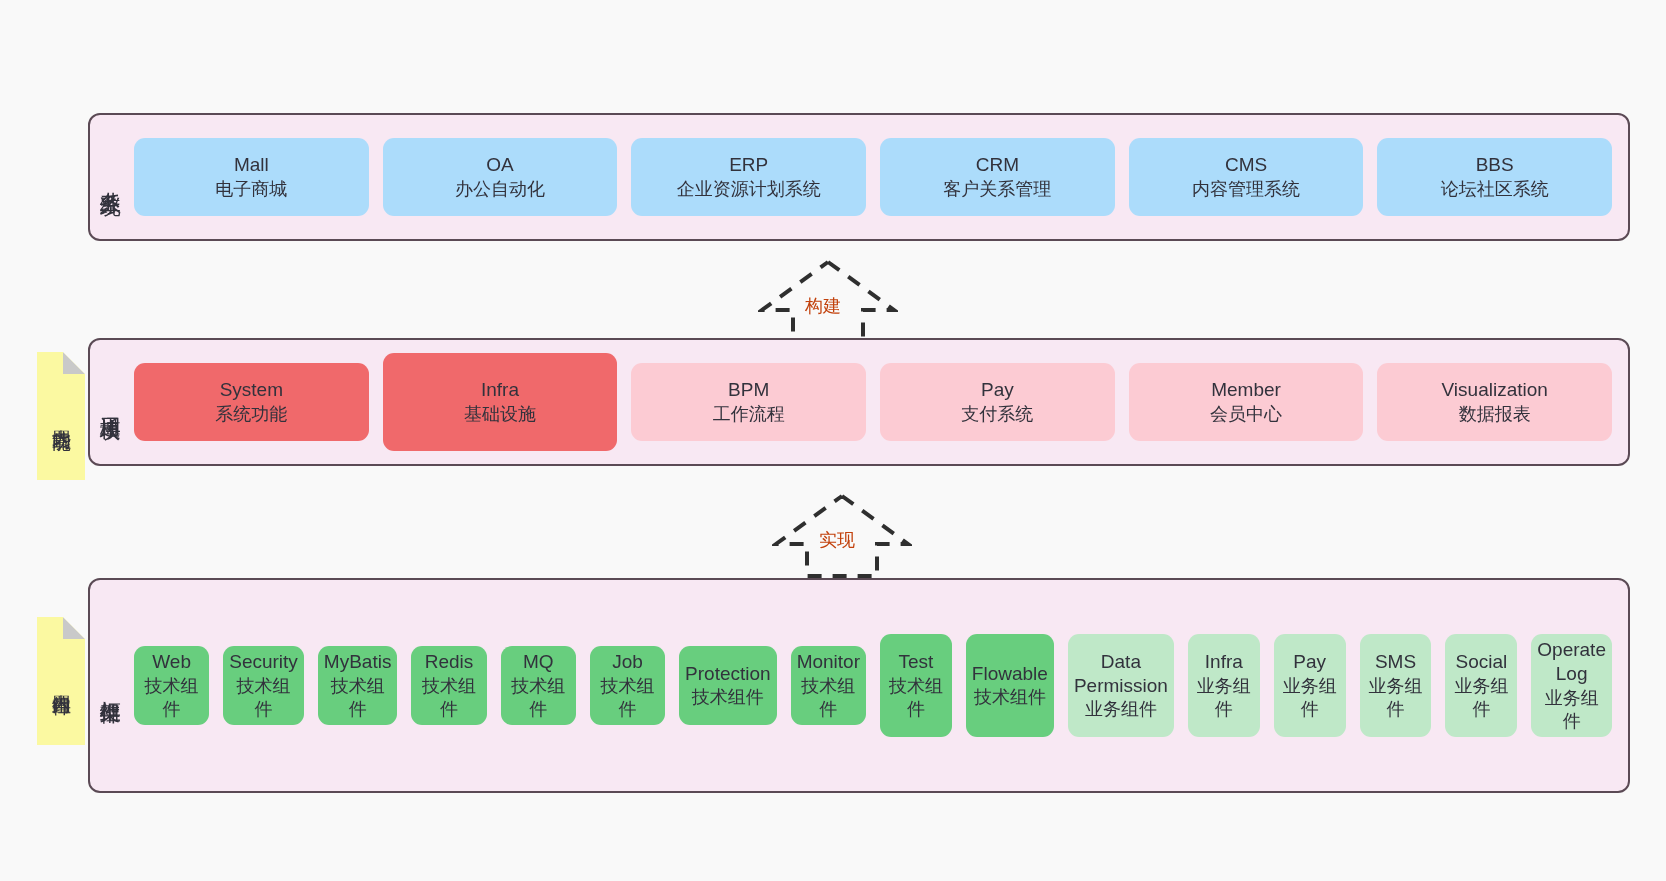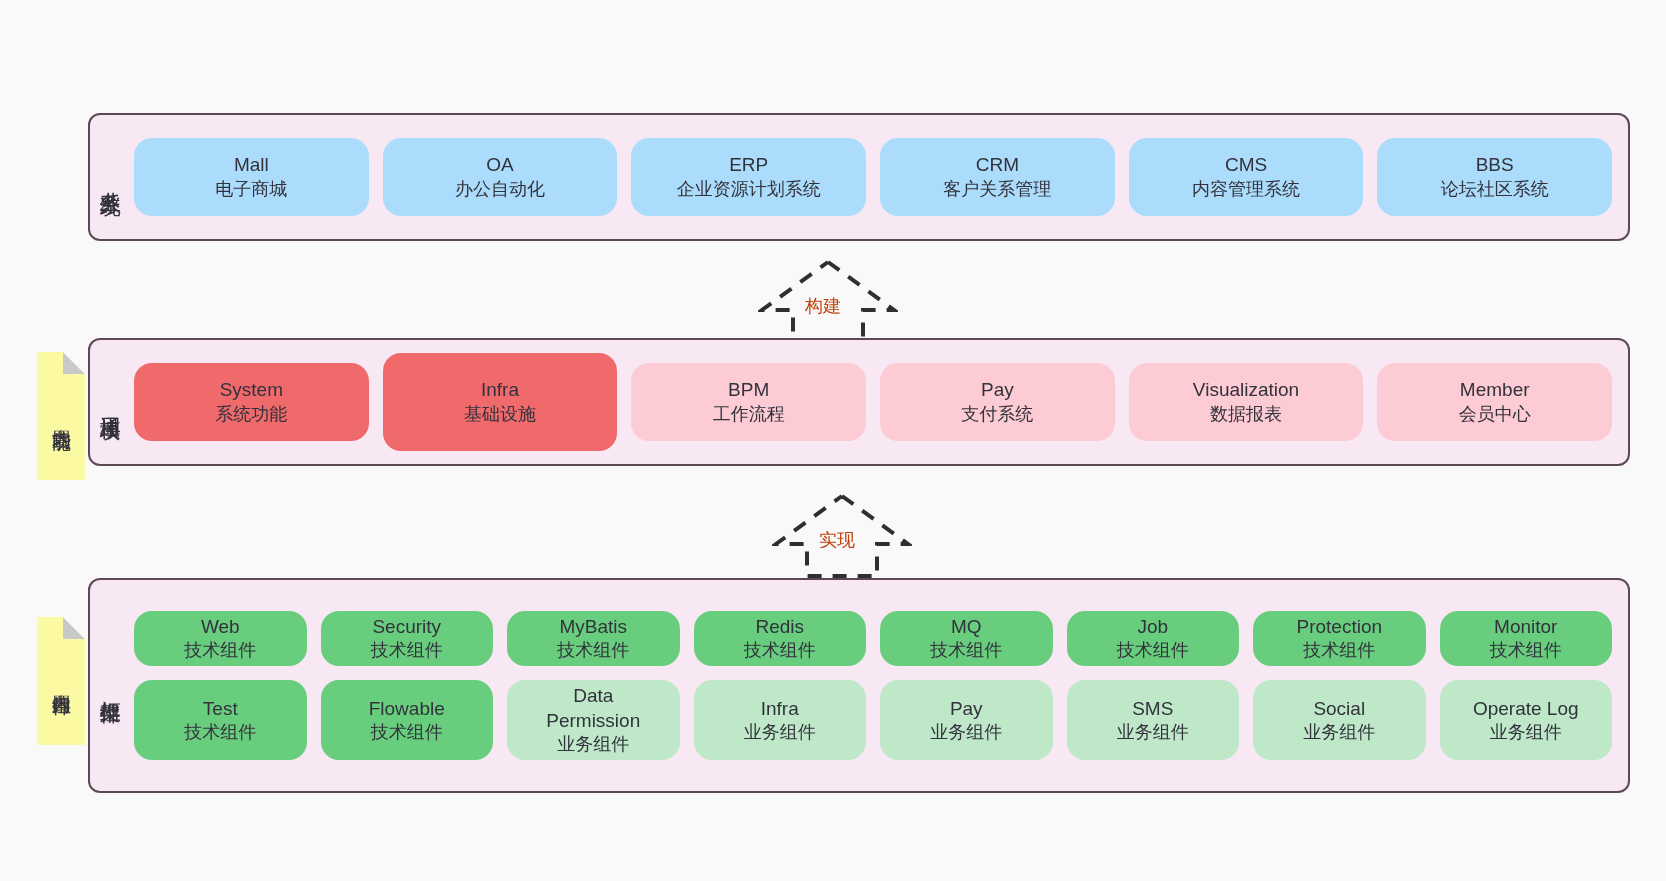--- a/index.html
+++ b/index.html
@@ -39,37 +39,36 @@
   }
   .layer-body{
     flex:1 1 auto;
     display:flex;
     align-items:center;
     justify-content:space-between;
     padding:0 16px 0 4px;
     gap:14px;
   }
   .layer-body.two-rows{
-    flex-direction:column;
     justify-content:center;
     gap:14px;
     padding:12px 16px 12px 4px;
   }
   .row{
     display:flex;
     align-items:stretch;
     justify-content:space-between;
     gap:14px;
     width:100%;
   }
 
   
   .node{
     flex:1 1 0;
-    border-radius:18px;
+    border-radius:11px;
     display:flex;
     flex-direction:column;
     align-items:center;
     justify-content:center;
     text-align:center;
     box-sizing:border-box;
     padding:4px 6px;
     user-select:none;
   }
   .node .t1{font-size:19px;line-height:1.28;}
@@ -179,26 +178,26 @@
       </div>
       <div class="node pink" style="height:78px;">
         <div class="t1">BPM</div>
         <div class="t2">工作流程</div>
       </div>
       <div class="node pink" style="height:78px;">
         <div class="t1">Pay</div>
         <div class="t2">支付系统</div>
       </div>
       <div class="node pink" style="height:78px;">
+        <div class="t1">Member</div>
+        <div class="t2">会员中心</div>
+      </div>
+      <div class="node pink" style="height:78px;">
         <div class="t1">Visualization</div>
         <div class="t2">数据报表</div>
-      </div>
-      <div class="node pink" style="height:78px;">
-        <div class="t1">Member</div>
-        <div class="t2">会员中心</div>
       </div>
     </div>
   </div>
 
   <div class="arrow" style="left:772px;top:492px;">
     <svg width="140" height="86" viewBox="0 0 140 86">
       <polyline points="70,4 136,52 105,52 105,84 35,84 35,52 4,52 70,4" fill="none" stroke="#2F2F2F" stroke-width="4" stroke-dasharray="14,11" stroke-linejoin="miter" stroke-linecap="butt"></polyline>
     </svg>
     <div class="arrow-label" style="left:47px;top:36px;">实现</div>
   </div>

